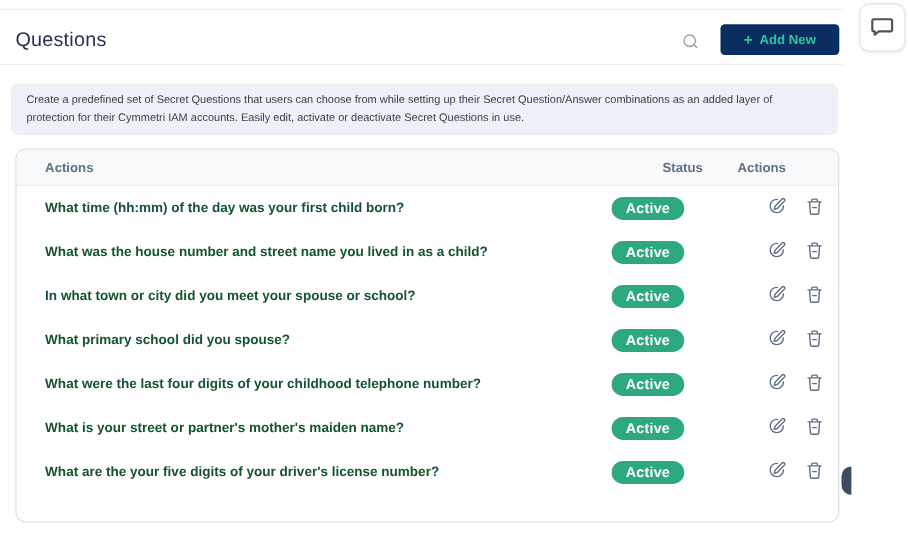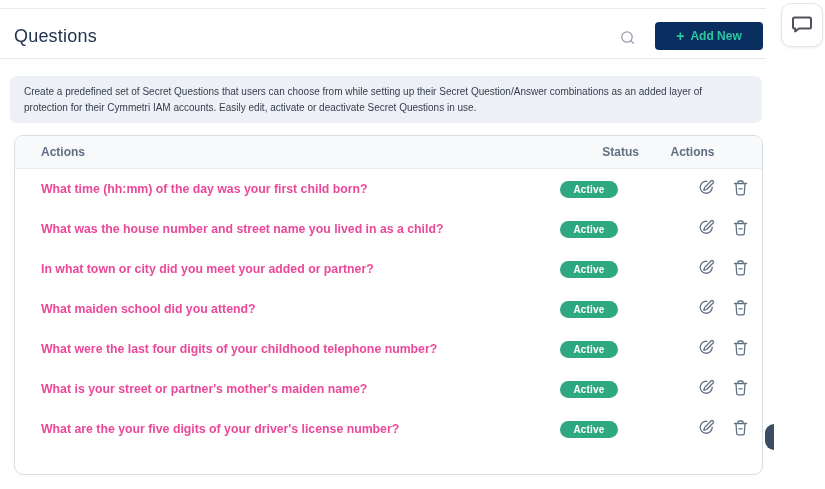--- a/index.html
+++ b/index.html
@@ -36,25 +36,25 @@
 
   .trow, .thead-row { display:grid; grid-template-columns:1fr 100px 123px; align-items:center; }
 
   .thead-row { height:33px; background:#f8f9fb; border-bottom:1px solid #e9edf2; }
   .th { font-size:12px; font-weight:700; color:#5f7084; }
   .th-question { padding-left:26px; }
   .th-status   { text-align:right; }
   .th-actions  { text-align:center; padding-right:16px; }
 
   .trow { height:40px; }
-  .cell-q { padding-left:26px; font-size:12.3px; font-weight:600; color:#ec4899; }
+  .cell-q { padding-left:26px; font-size:12.3px; font-weight:600; color:#14532d; }
   .cell-s { display:flex; justify-content:center; }
   .cell-a { display:flex; justify-content:flex-end; align-items:center; gap:15px; padding-right:12px; }
 
-  .badge { background:#2ea881; color:#ffffff; font-size:10px; font-weight:700;
+  .badge { background:#2ea881; color:#ffffff; font-size:13px; font-weight:700;
            padding:3px 13px; border-radius:999px; letter-spacing:.2px; }
 
   .icon-btn { background:none; border:none; padding:0; cursor:pointer; width:19px; height:19px;
               display:flex; align-items:center; justify-content:center; }
 
   
   .drawer-handle { position:absolute; left:765px; top:424px; width:9px; height:26px;
                    background:#3c4c63; border:none; cursor:pointer;
                    border-radius:13px 0 0 13px; }
 </style>
@@ -148,48 +148,48 @@
             <path d="M6 4.2V3a1 1 0 0 1 1-1h3a1 1 0 0 1 1 1v1.2" stroke="#5f7084" stroke-width="1.3"></path>
             <path d="M4 4.8l.7 9.7a1.4 1.4 0 0 0 1.4 1.3h4.8a1.4 1.4 0 0 0 1.4-1.3l.7-9.7" stroke="#5f7084" stroke-width="1.3" stroke-linecap="round"></path>
             <path d="M6.8 9.8h3.4" stroke="#5f7084" stroke-width="1.2" stroke-linecap="round"></path>
           </svg>
         </span>
       </button>
     </div>
   </div>
 
   <div class="trow">
-    <div class="cell-q">In what town or city did you meet your added or partner?</div>
-    <div class="cell-s">
-      <span class="badge">Active</span>
-    </div>
-    <div class="cell-a">
-      <button class="icon-btn">
-        <span>
-          <svg width="19" height="19" viewBox="0 0 19 19" fill="none">
-            <path d="M15.2 9.2a6 6 0 1 1-5.4-5.9" stroke="#5f7084" stroke-width="1.3" stroke-linecap="round"></path>
-            <path d="M7.6 9.4l6.4-6.4a1.45 1.45 0 0 1 2.05 2.05L9.6 11.5l-2.8.8z" stroke="#5f7084" stroke-width="1.3" stroke-linejoin="round"></path>
-          </svg>
-        </span>
-      </button>
-      <button class="icon-btn">
-        <span>
-          <svg width="17" height="18" viewBox="0 0 17 18" fill="none">
-            <path d="M2.5 4.5h12" stroke="#5f7084" stroke-width="1.3" stroke-linecap="round"></path>
-            <path d="M6 4.2V3a1 1 0 0 1 1-1h3a1 1 0 0 1 1 1v1.2" stroke="#5f7084" stroke-width="1.3"></path>
-            <path d="M4 4.8l.7 9.7a1.4 1.4 0 0 0 1.4 1.3h4.8a1.4 1.4 0 0 0 1.4-1.3l.7-9.7" stroke="#5f7084" stroke-width="1.3" stroke-linecap="round"></path>
-            <path d="M6.8 9.8h3.4" stroke="#5f7084" stroke-width="1.2" stroke-linecap="round"></path>
-          </svg>
-        </span>
-      </button>
-    </div>
-  </div>
-
-  <div class="trow">
-    <div class="cell-q">What maiden school did you attend?</div>
+    <div class="cell-q">In what town or city did you meet your spouse or school?</div>
+    <div class="cell-s">
+      <span class="badge">Active</span>
+    </div>
+    <div class="cell-a">
+      <button class="icon-btn">
+        <span>
+          <svg width="19" height="19" viewBox="0 0 19 19" fill="none">
+            <path d="M15.2 9.2a6 6 0 1 1-5.4-5.9" stroke="#5f7084" stroke-width="1.3" stroke-linecap="round"></path>
+            <path d="M7.6 9.4l6.4-6.4a1.45 1.45 0 0 1 2.05 2.05L9.6 11.5l-2.8.8z" stroke="#5f7084" stroke-width="1.3" stroke-linejoin="round"></path>
+          </svg>
+        </span>
+      </button>
+      <button class="icon-btn">
+        <span>
+          <svg width="17" height="18" viewBox="0 0 17 18" fill="none">
+            <path d="M2.5 4.5h12" stroke="#5f7084" stroke-width="1.3" stroke-linecap="round"></path>
+            <path d="M6 4.2V3a1 1 0 0 1 1-1h3a1 1 0 0 1 1 1v1.2" stroke="#5f7084" stroke-width="1.3"></path>
+            <path d="M4 4.8l.7 9.7a1.4 1.4 0 0 0 1.4 1.3h4.8a1.4 1.4 0 0 0 1.4-1.3l.7-9.7" stroke="#5f7084" stroke-width="1.3" stroke-linecap="round"></path>
+            <path d="M6.8 9.8h3.4" stroke="#5f7084" stroke-width="1.2" stroke-linecap="round"></path>
+          </svg>
+        </span>
+      </button>
+    </div>
+  </div>
+
+  <div class="trow">
+    <div class="cell-q">What primary school did you spouse?</div>
     <div class="cell-s">
       <span class="badge">Active</span>
     </div>
     <div class="cell-a">
       <button class="icon-btn">
         <span>
           <svg width="19" height="19" viewBox="0 0 19 19" fill="none">
             <path d="M15.2 9.2a6 6 0 1 1-5.4-5.9" stroke="#5f7084" stroke-width="1.3" stroke-linecap="round"></path>
             <path d="M7.6 9.4l6.4-6.4a1.45 1.45 0 0 1 2.05 2.05L9.6 11.5l-2.8.8z" stroke="#5f7084" stroke-width="1.3" stroke-linejoin="round"></path>
           </svg>

